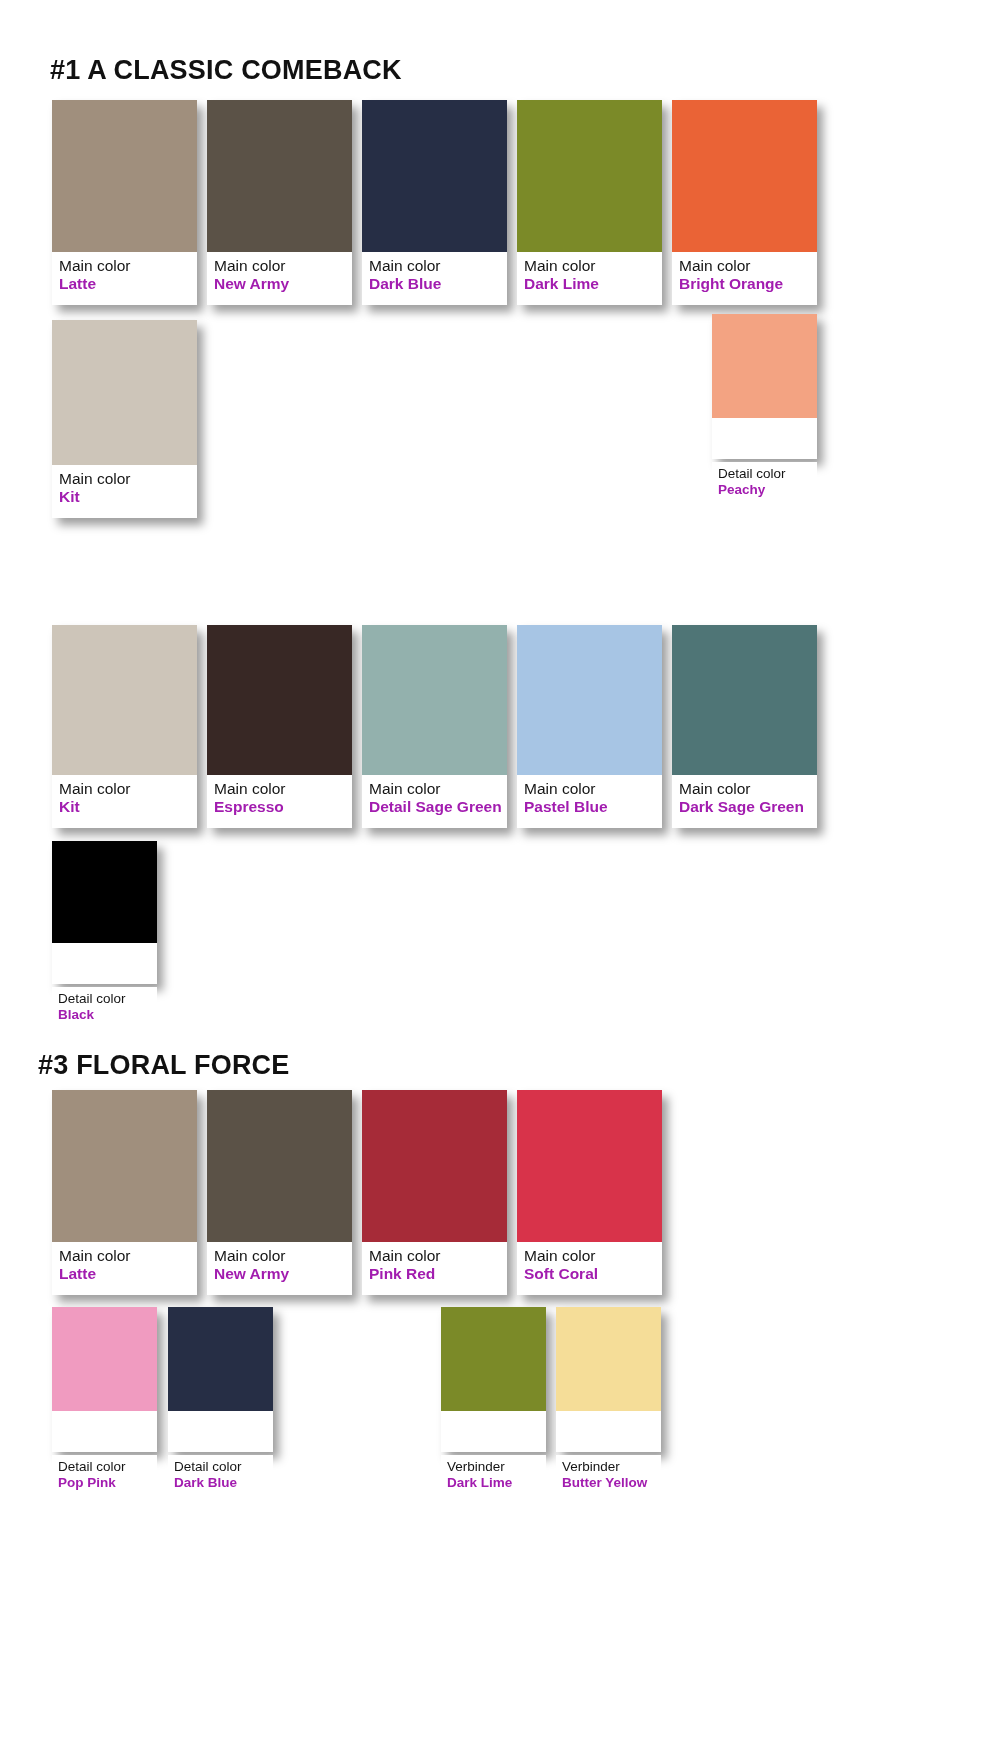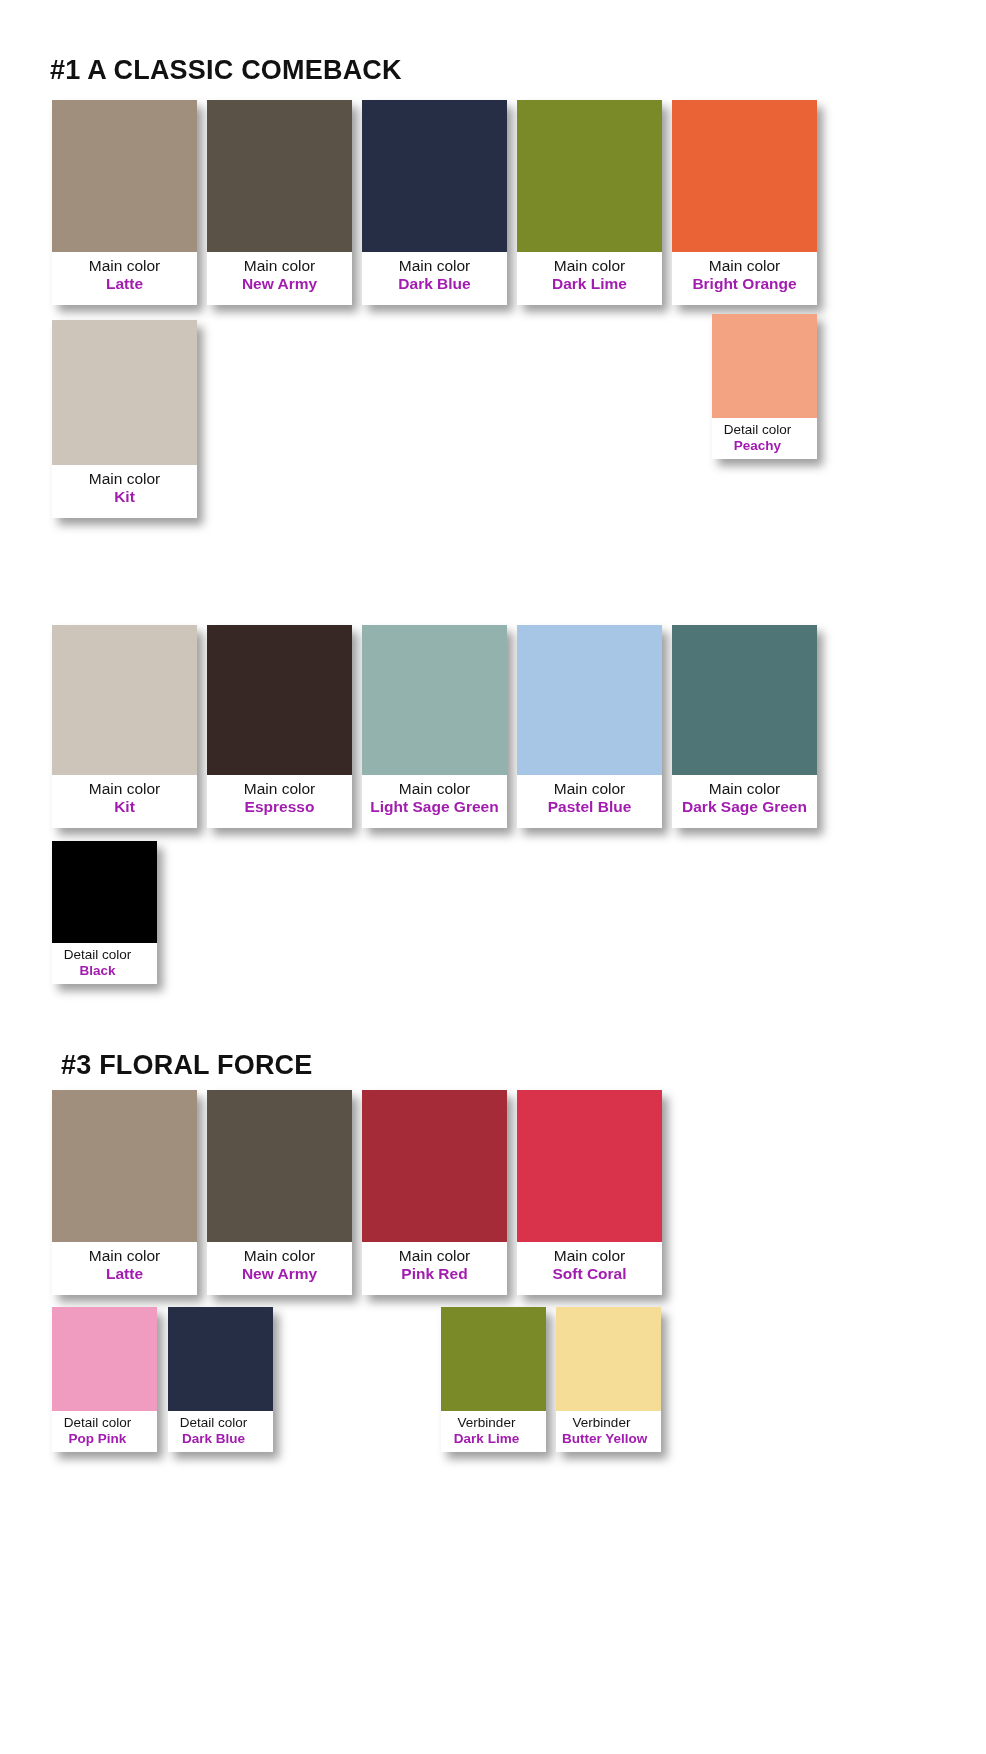--- a/index.html
+++ b/index.html
@@ -26,21 +26,20 @@
     font-size: 27px;
     letter-spacing: 0.2px;
     color: #111111;
     white-space: nowrap;
   }
   .swatch {
     position: absolute;
     background: #ffffff;
     box-shadow: 6px 7px 9px rgba(0,0,0,0.38);
     box-sizing: border-box;
-    text-align: center;
   }
   .swatch .chip {
     width: 100%;
     box-sizing: border-box;
   }
   .swatch .caption {
     background: #ffffff;
     box-sizing: border-box;
     padding: 5px 7px 7px 7px;
     line-height: 1.12;
@@ -61,20 +60,21 @@
     white-space: nowrap;
     display: block;
     margin-top: 1px;
   }
   .swatch.small .role,
   .swatch.small .cname {
     font-size: 13.5px;
   }
   .swatch.small .caption {
     padding: 4px 20px 6px 6px;
+    margin-top: 44px;
   }
 </style>
 </head>
 <body>
 
 <div class="page">
     <div class="section-title" style="left: 50px; top: 55px;">#1 A CLASSIC COMEBACK</div>
     <div class="swatch" style="left: 52px; top: 100px; width: 145px; height: 205px;">
       <div class="chip" style="height: 152px; background: rgb(160, 143, 125);"></div>
       <div class="caption">
@@ -135,21 +135,21 @@
       <div class="chip" style="height: 150px; background: rgb(56, 40, 37);"></div>
       <div class="caption">
         <span class="role">Main color</span>
         <span class="cname">Espresso</span>
       </div>
     </div>
     <div class="swatch" style="left: 362px; top: 625px; width: 145px; height: 203px;">
       <div class="chip" style="height: 150px; background: rgb(147, 177, 173);"></div>
       <div class="caption">
         <span class="role">Main color</span>
-        <span class="cname">Light Sage Green</span>
+        <span class="cname">Detail Sage Green</span>
       </div>
     </div>
     <div class="swatch" style="left: 517px; top: 625px; width: 145px; height: 203px;">
       <div class="chip" style="height: 150px; background: rgb(167, 197, 228);"></div>
       <div class="caption">
         <span class="role">Main color</span>
         <span class="cname">Pastel Blue</span>
       </div>
     </div>
     <div class="swatch" style="left: 672px; top: 625px; width: 145px; height: 203px;">
@@ -159,21 +159,21 @@
         <span class="cname">Dark Sage Green</span>
       </div>
     </div>
     <div class="swatch small" style="left: 52px; top: 841px; width: 105px; height: 143px;">
       <div class="chip" style="height: 102px; background: rgb(0, 0, 0);"></div>
       <div class="caption">
         <span class="role">Detail color</span>
         <span class="cname">Black</span>
       </div>
     </div>
-    <div class="section-title" style="left: 61px; top: 1050px;">#3 FLORAL FORCE</div>
+    <div class="section-title" style="left: 38px; top: 1050px;">#3 FLORAL FORCE</div>
     <div class="swatch" style="left: 52px; top: 1090px; width: 145px; height: 205px;">
       <div class="chip" style="height: 152px; background: rgb(160, 143, 125);"></div>
       <div class="caption">
         <span class="role">Main color</span>
         <span class="cname">Latte</span>
       </div>
     </div>
     <div class="swatch" style="left: 207px; top: 1090px; width: 145px; height: 205px;">
       <div class="chip" style="height: 152px; background: rgb(91, 82, 71);"></div>
       <div class="caption">

